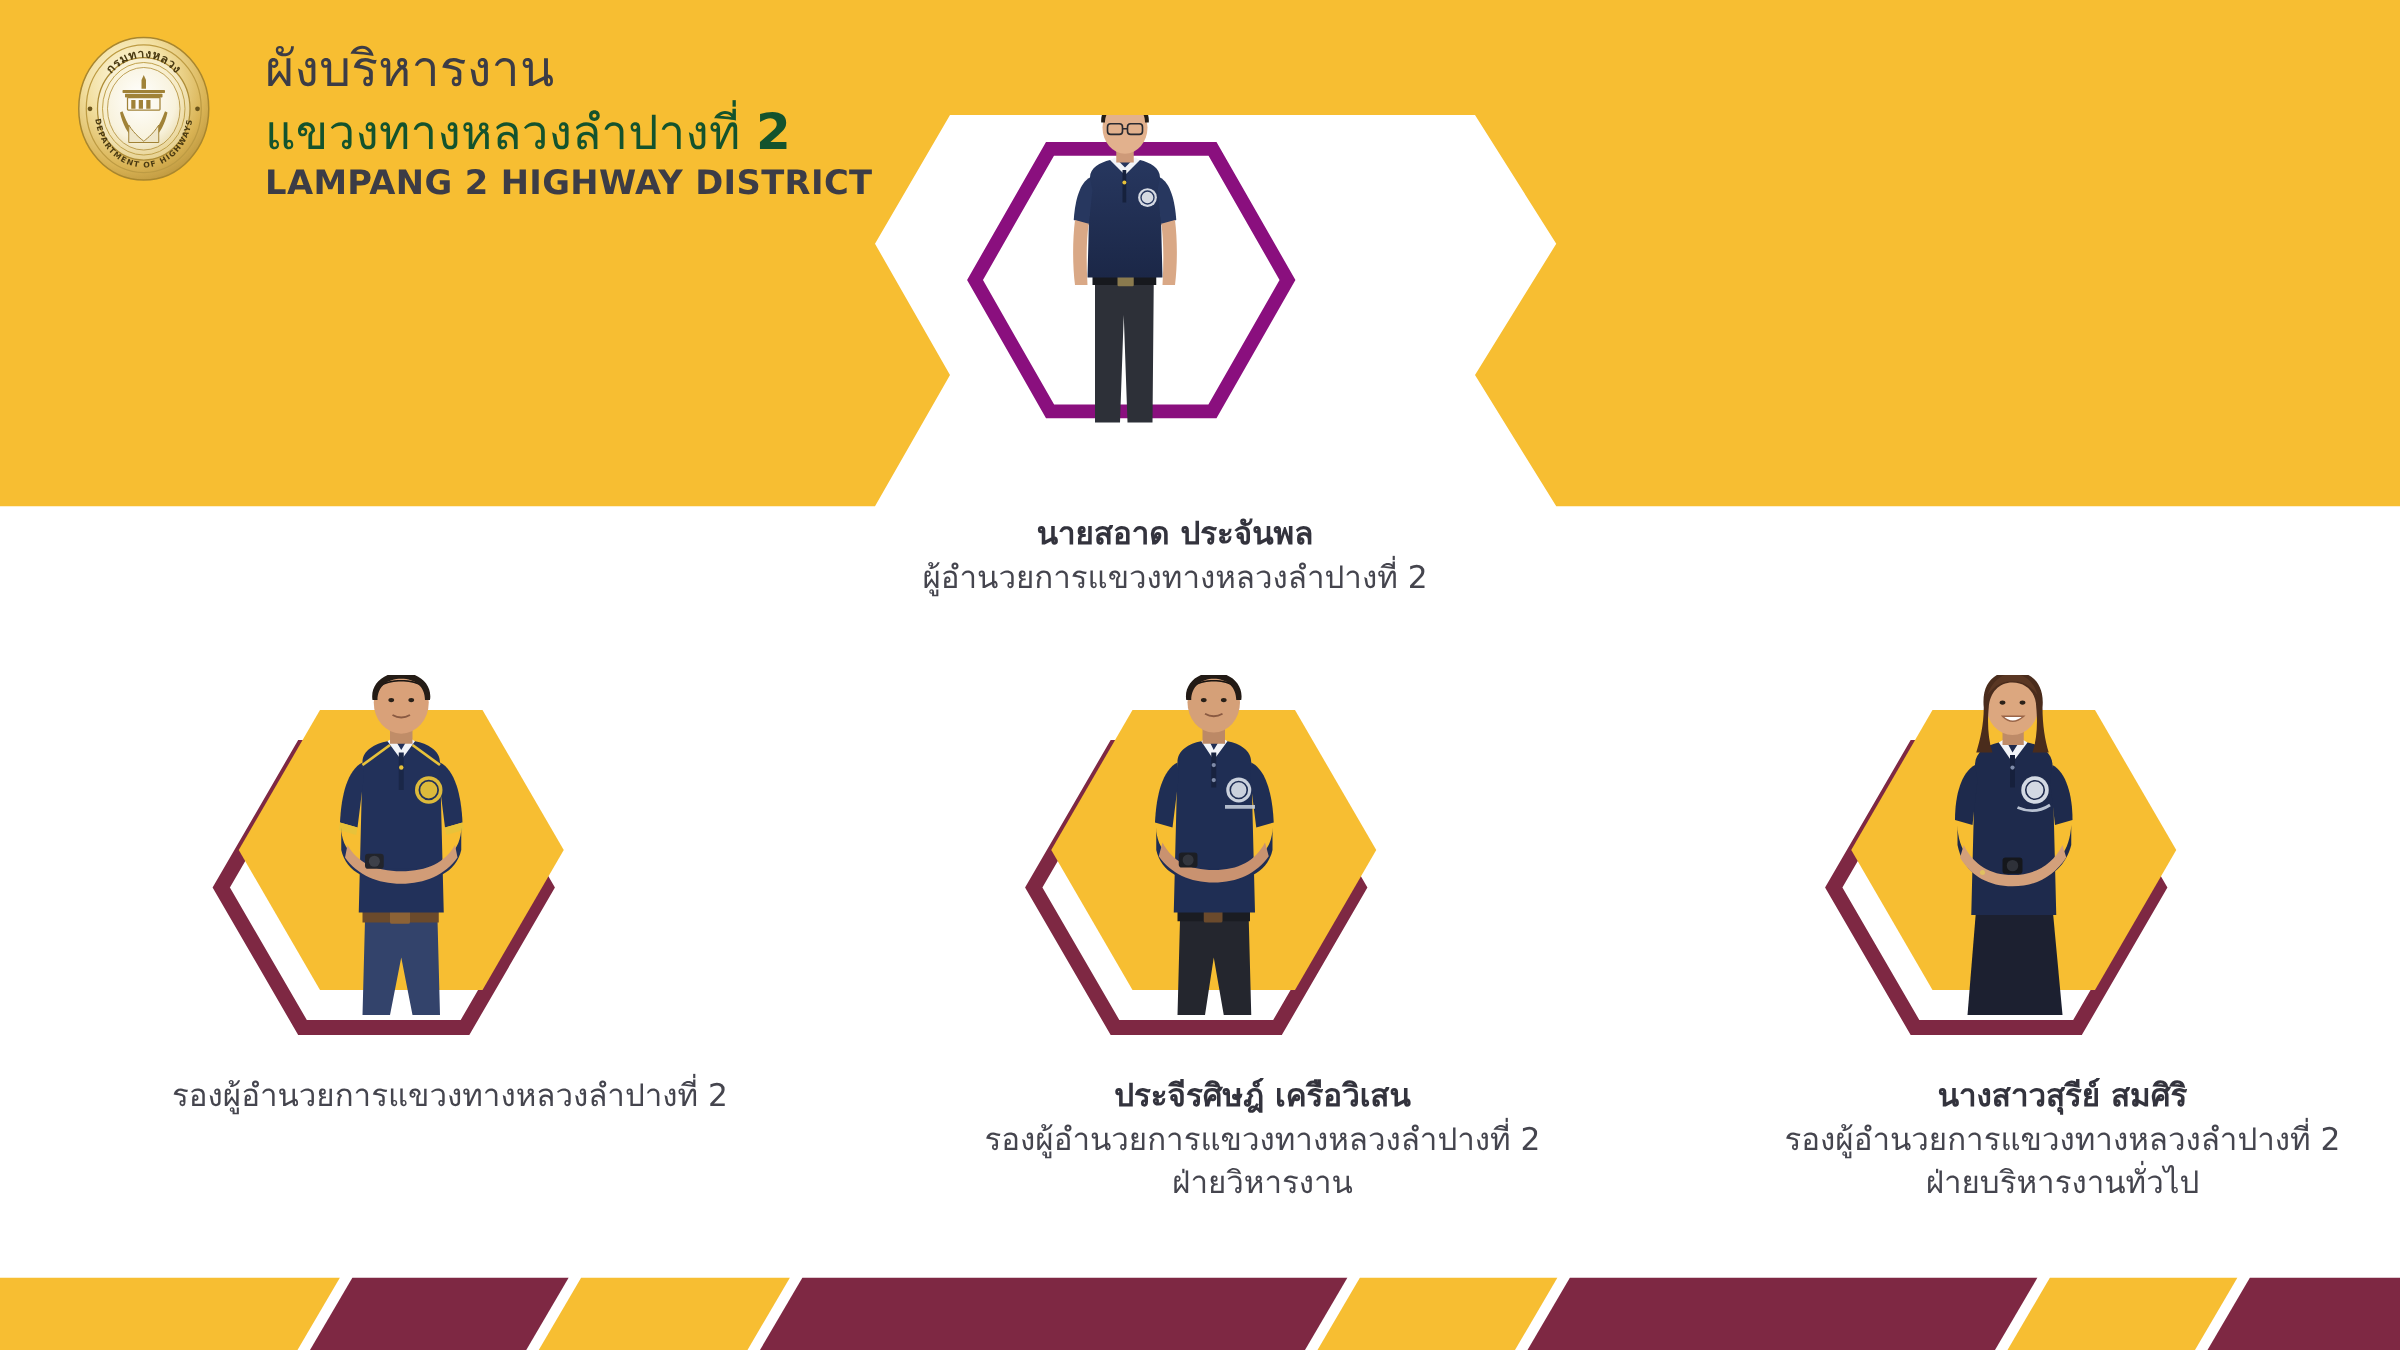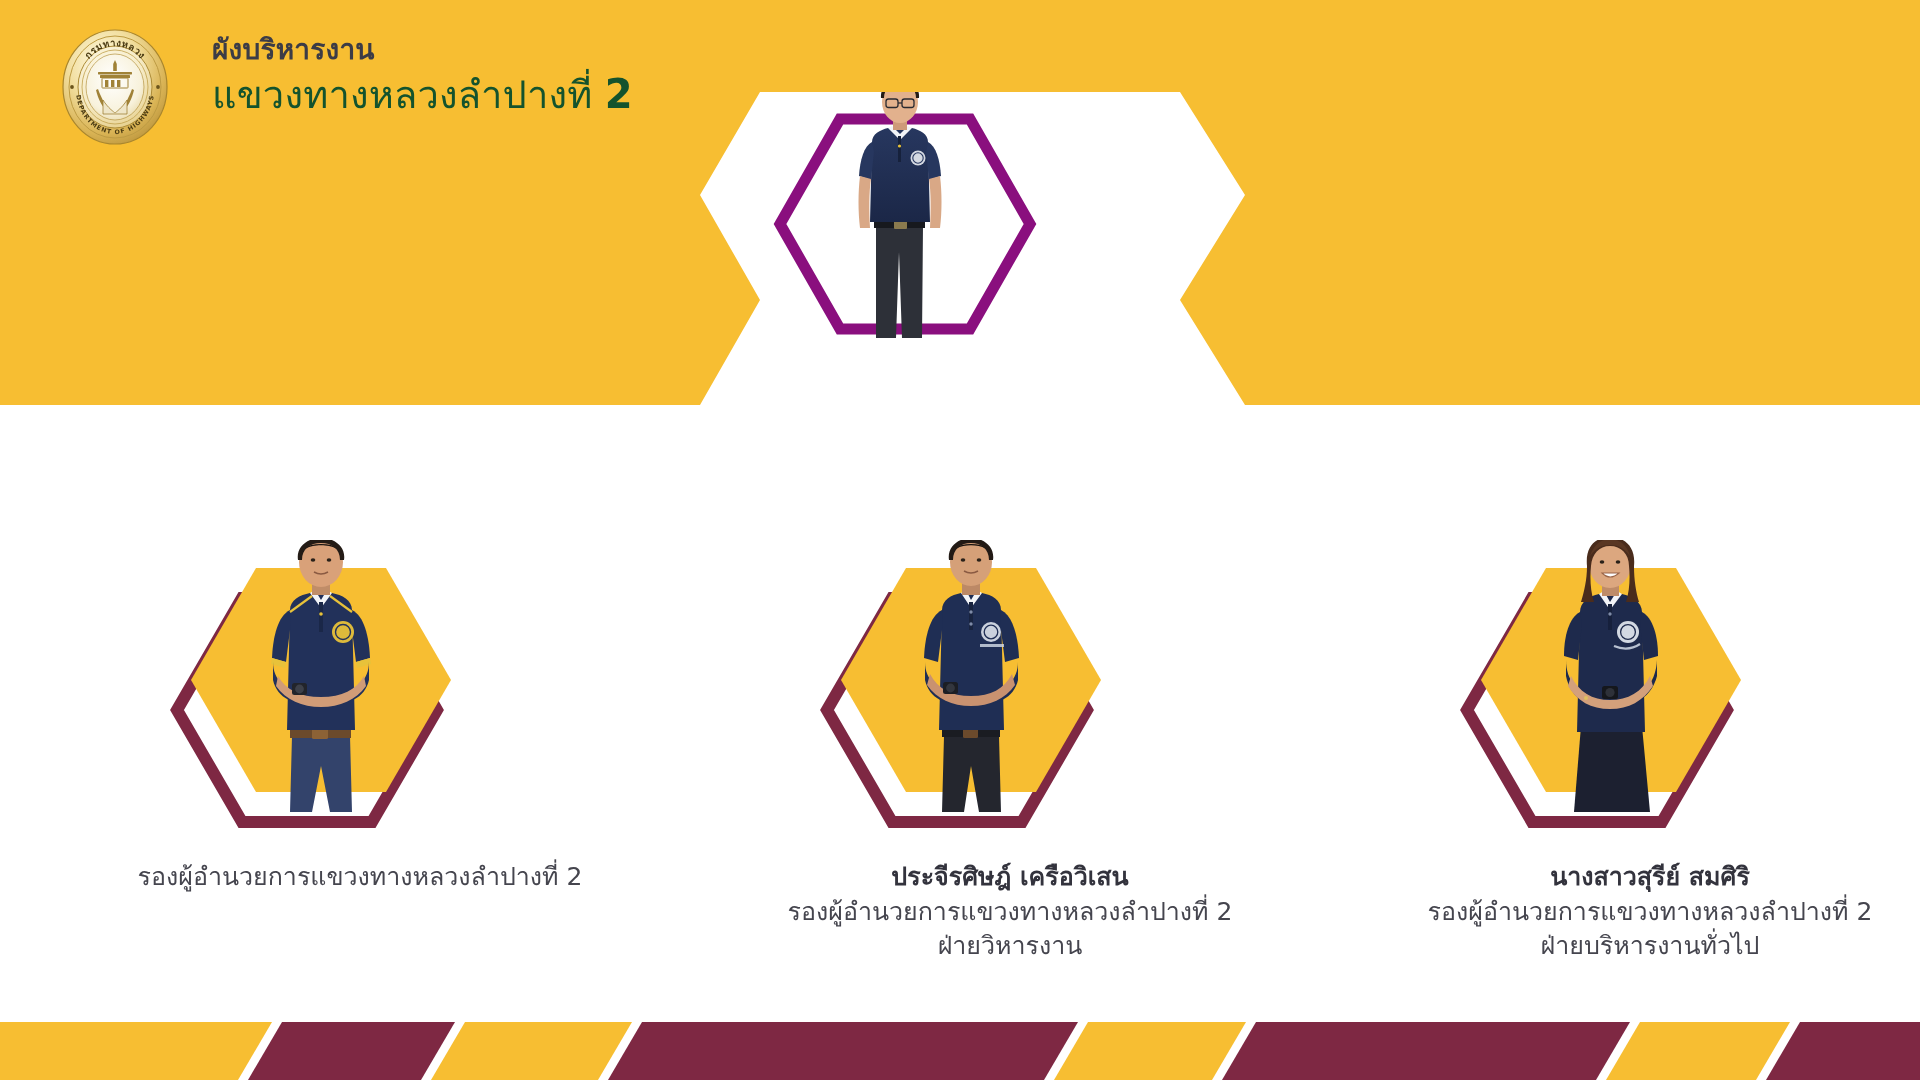--- a/index.html
+++ b/index.html
@@ -20,21 +20,21 @@
   .header-inner{position:absolute;left:0;top:0;width:1920px;height:410px;z-index:3;}
 
   .logo-wrap{
     position:absolute;left:56px;top:28px;width:118px;height:118px;z-index:6;
   }
   .title-block{
     position:absolute;left:212px;top:36px;z-index:6;
     color:#3b3b46;line-height:1.0;
   }
   .title-l1{
-    font-size:28px;font-weight:700;letter-spacing:.2px;color:#3c3c46;
+    font-size:40px;font-weight:400;letter-spacing:.2px;color:#3c3c46;
     margin-bottom:10px;
   }
   .title-l2{
     font-size:38px;font-weight:400;letter-spacing:.2px;color:#14532d;
     margin-bottom:7px;
   }
   .title-l2 .num{font-weight:700;font-size:40px;}
   .title-l3{
     font-size:27px;font-weight:700;letter-spacing:.3px;color:#3c3c46;
     font-family:"DejaVu Sans","Liberation Sans",sans-serif;
@@ -118,20 +118,21 @@
         <circle cx="102" cy="59" r="1.9" fill="#6B551C"></circle>
       </svg>
     </div>
 
     <div class="title-block">
       <div class="title-l1">ผังบริหารงาน</div>
       <div class="title-l2">
         <span>แขวงทางหลวงลำปางที่</span>
         <span class="num">2</span>
       </div>
+      <div class="title-l3">LAMPANG 2 HIGHWAY DISTRICT</div>
     </div>
   </div>
 
   <div class="node" style="left:700px;top:92px;width:480px;">
     <div class="hexbox" style="width:480px;height:330px;">
       <svg width="480" height="330" viewBox="0 0 480 330" xmlns="http://www.w3.org/2000/svg">
         <defs>
           <clipPath id="clipHexTop">
             <polygon points="72,20 202,20 262,125 202,230 72,230 12,125"></polygon>
           </clipPath>
@@ -180,20 +181,24 @@
 
             <g stroke="#2A2A30" stroke-width="1.3" fill="none">
               <rect x="118" y="23" width="12" height="8.5" rx="2.5"></rect>
               <rect x="134" y="23" width="12" height="8.5" rx="2.5"></rect>
               <line x1="130" y1="27" x2="134" y2="27"></line>
             </g>
           </g>
         </g>
       </svg>
     </div>
+    <div class="caption" style="top:318px;width:620px;">
+      <div class="cap-name">นายสอาด ประจันพล</div>
+      <div class="cap-line">ผู้อำนวยการแขวงทางหลวงลำปางที่ 2</div>
+    </div>
   </div>
 
   <div class="node" style="left:160px;top:540px;width:400px;">
     <div class="hexbox" style="width:400px;height:330px;">
       <svg width="400" height="330" viewBox="0 0 400 330" xmlns="http://www.w3.org/2000/svg">
 
         <polygon points="96,28 226,28 291,140 226,252 96,252 31,140" fill="none" stroke="#7E2843" stroke-width="12" transform="translate(-14,30)"></polygon>
 
         <polygon points="96,28 226,28 291,140 226,252 96,252 31,140" fill="#F7BE32"></polygon>
 

